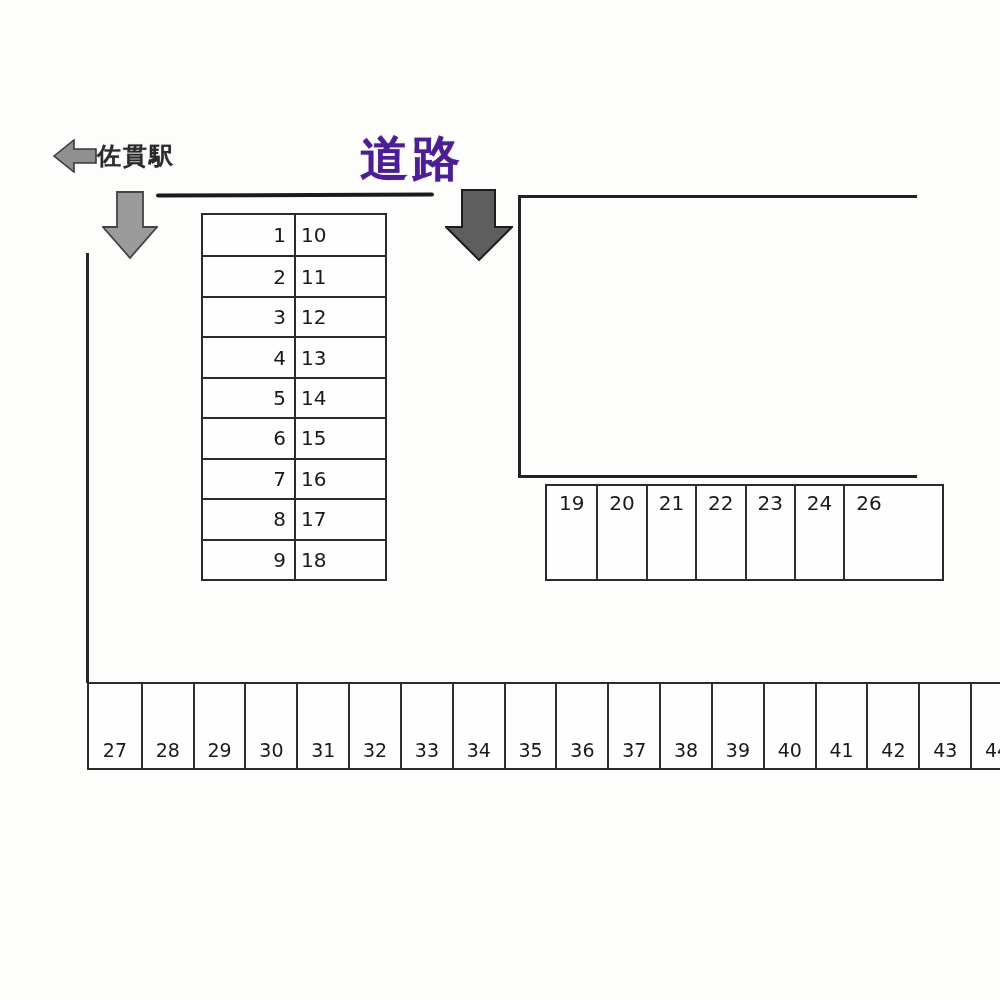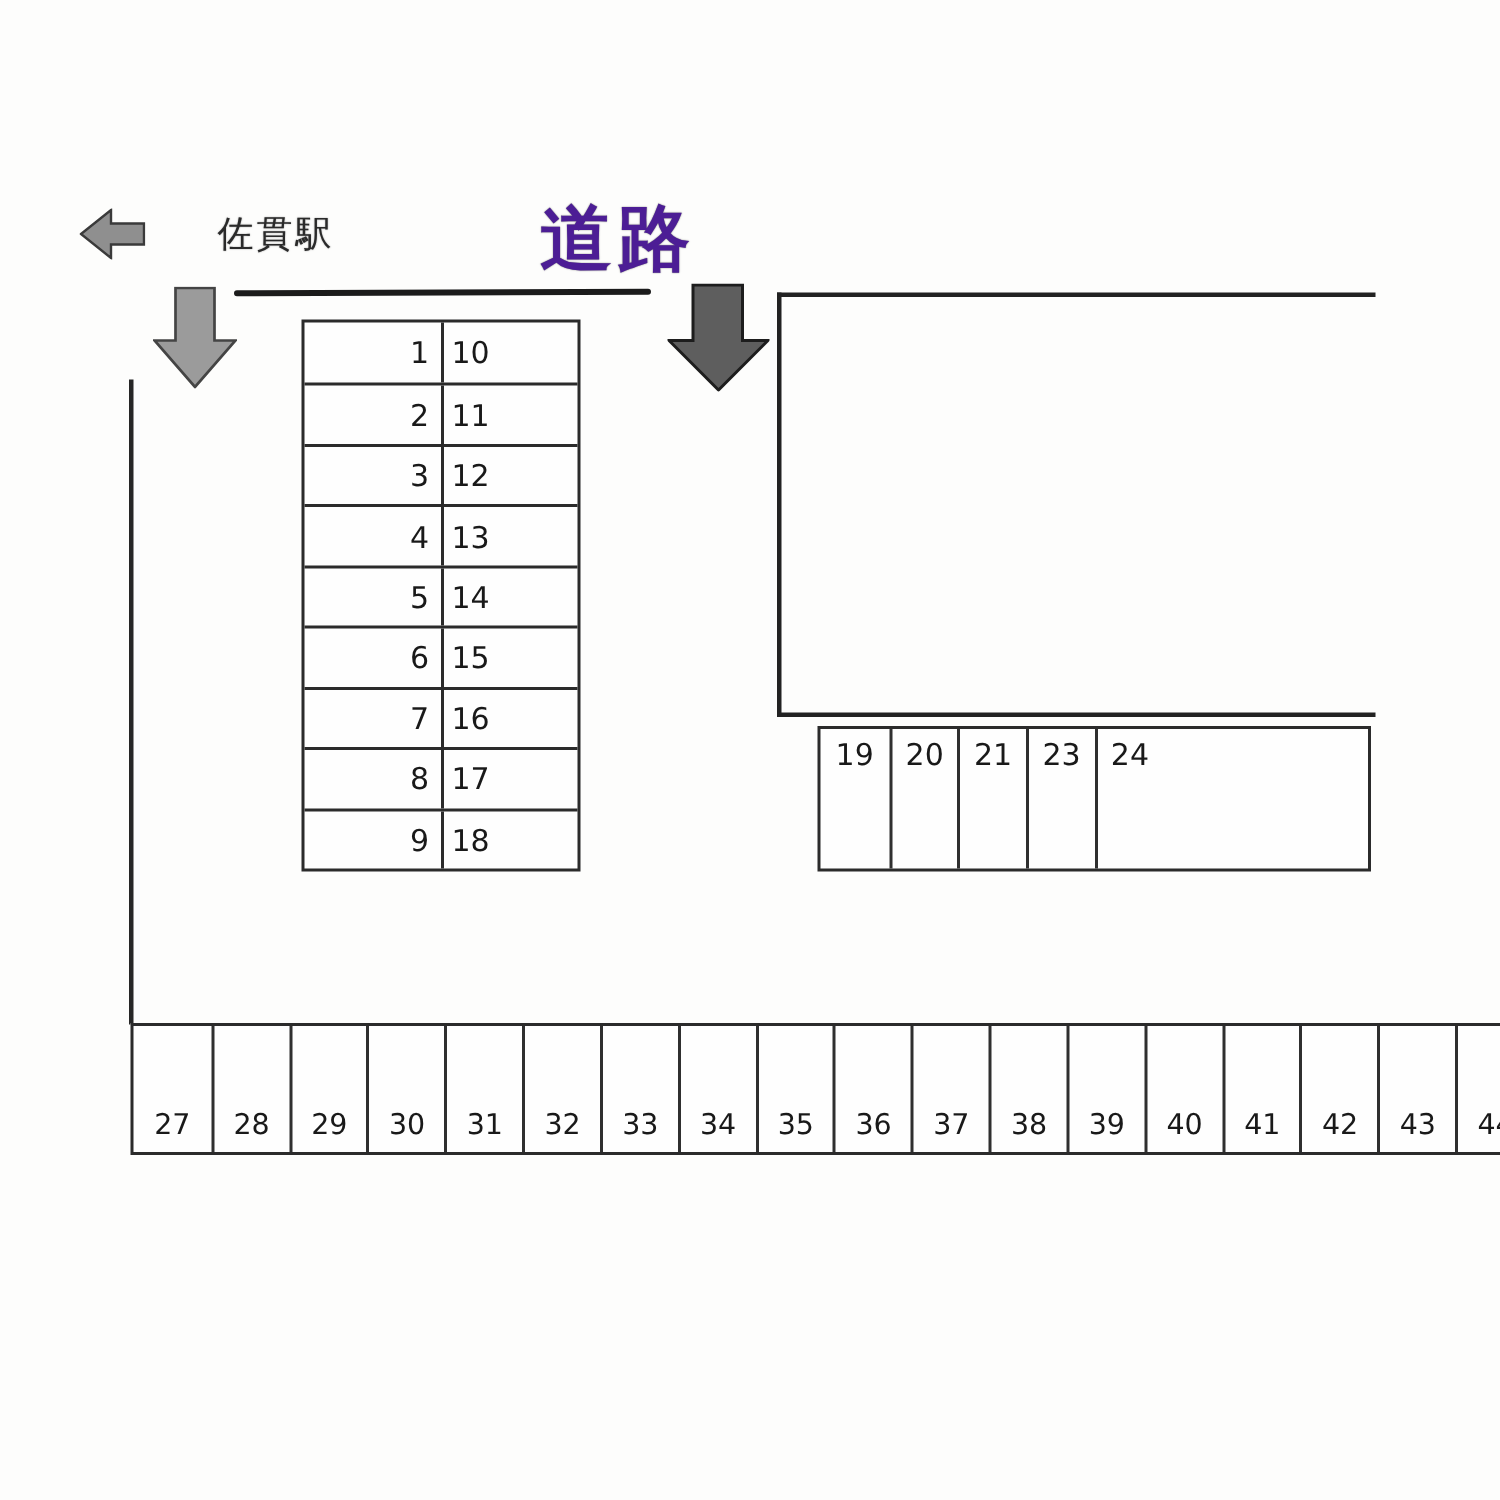--- a/index.html
+++ b/index.html
@@ -8,24 +8,23 @@
     width:1000px;height:1000px;
     margin:0 auto;
     background:#fdfdfc;
     overflow:hidden;
     font-family:"DejaVu Sans","Liberation Sans",sans-serif;
     color:#1c1c1c;
   }
   
   .station-label{
     position:absolute;left:97px;top:140px;
-    font-size:24px;font-weight:400;letter-spacing:2px;
+    font-size:24px;font-weight:700;letter-spacing:2px;
     color:#2a2a2a;
     text-shadow:0 0 1px rgba(40,40,40,.55);
-    padding-left:48px;
   }
   .road-label{
     position:absolute;left:360px;top:127px;
     font-size:48px;font-weight:800;letter-spacing:4px;
     color:#4c1d95;
     text-shadow:0 0 1px rgba(0,0,0,.6);
   }
   
   .road-line{
     position:absolute;left:156px;top:193px;width:278px;height:4px;
@@ -54,21 +53,21 @@
   .ta-row{display:grid;grid-template-columns:93px 1fr;box-sizing:border-box;}
   .ta-row + .ta-row{border-top:2px solid #2b2b2b;}
   .ta-cell{
     display:flex;align-items:center;box-sizing:border-box;
     font-size:20px;font-weight:500;color:#191919;
   }
   .ta-left{justify-content:flex-end;padding-right:8px;border-right:2px solid #2b2b2b;}
   .ta-right{justify-content:flex-start;padding-left:5px;}
   
   .table-b{
-    position:absolute;left:545px;top:484px;width:369px;height:97px;
+    position:absolute;left:545px;top:484px;width:399px;height:97px;
     display:grid;grid-template-columns:repeat(8,1fr);
     border:2px solid #2b2b2b;background:#fefefe;
     box-sizing:border-box;
   }
   .tb-cell{
     display:flex;justify-content:center;align-items:flex-start;
     padding-top:5px;box-sizing:border-box;
     font-size:20px;font-weight:500;color:#191919;
   }
   .tb-cell + .tb-cell{border-left:2px solid #2f2f2f;}
@@ -154,22 +153,24 @@
     <div class="ta-row">
       <div class="ta-cell ta-left">9</div>
       <div class="ta-cell ta-right">18</div>
     </div>
   </div>
 
   <div class="table-b">
     <div class="tb-cell">19</div>
     <div class="tb-cell">20</div>
     <div class="tb-cell">21</div>
+    <div class="tb-cell">22</div>
     <div class="tb-cell">23</div>
     <div class="tb-cell">24</div>
+    <div class="tb-cell">26</div>
   </div>
 
   <div class="table-c">
     <div class="tc-cell">27</div>
     <div class="tc-cell">28</div>
     <div class="tc-cell">29</div>
     <div class="tc-cell">30</div>
     <div class="tc-cell">31</div>
     <div class="tc-cell">32</div>
     <div class="tc-cell">33</div>

